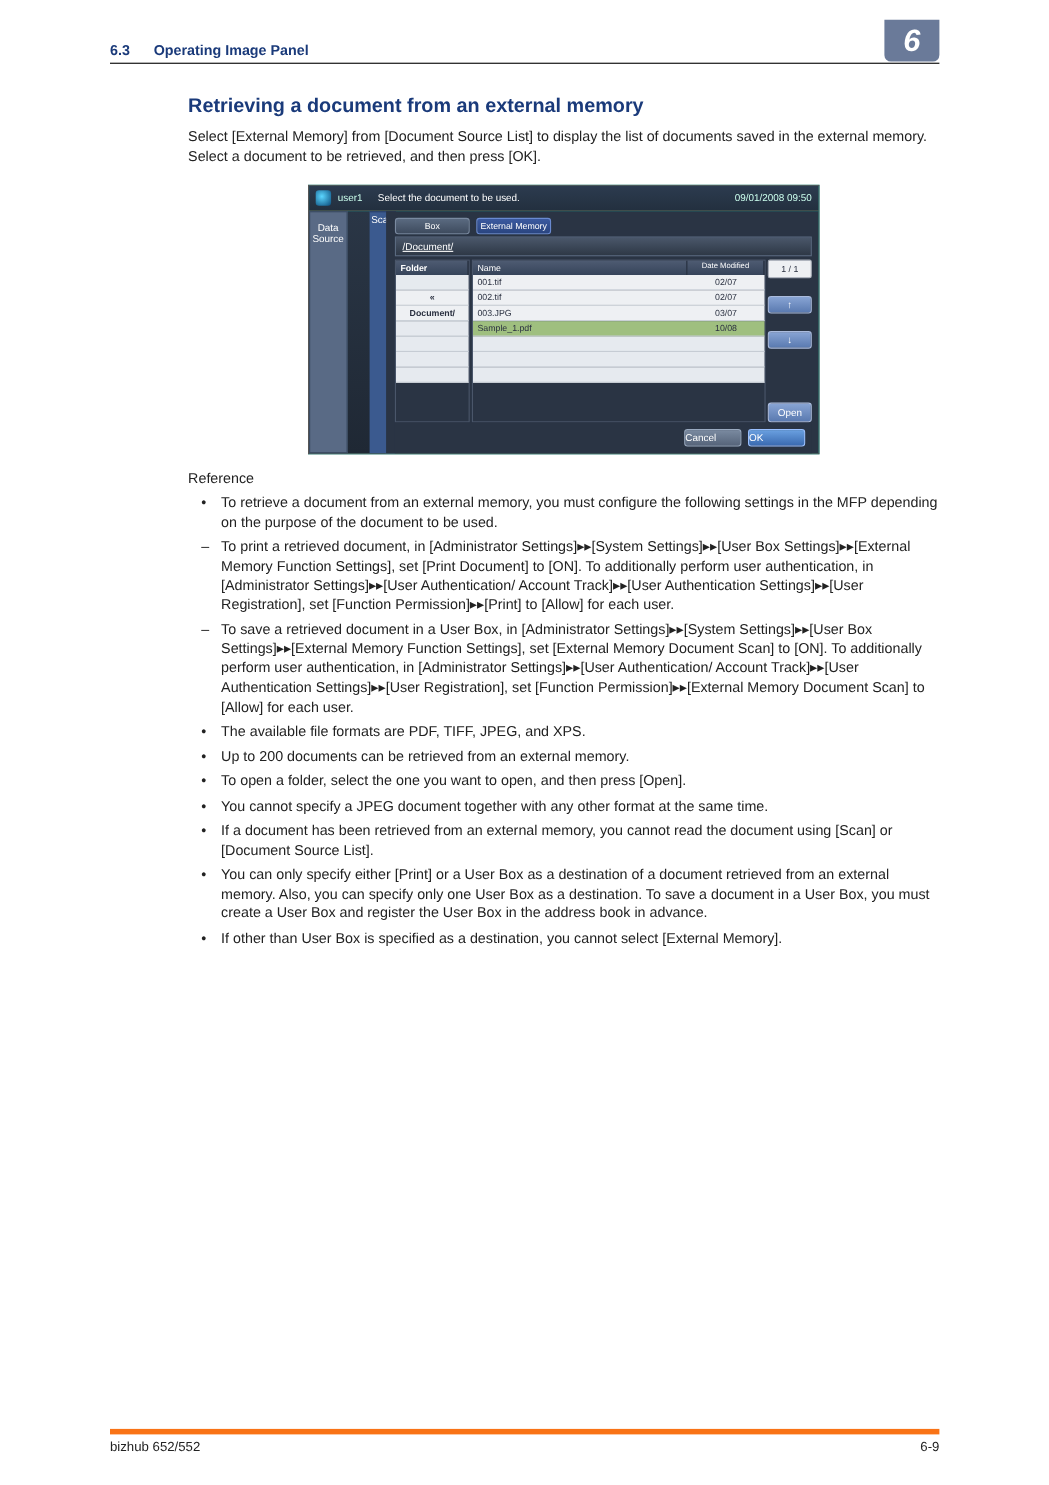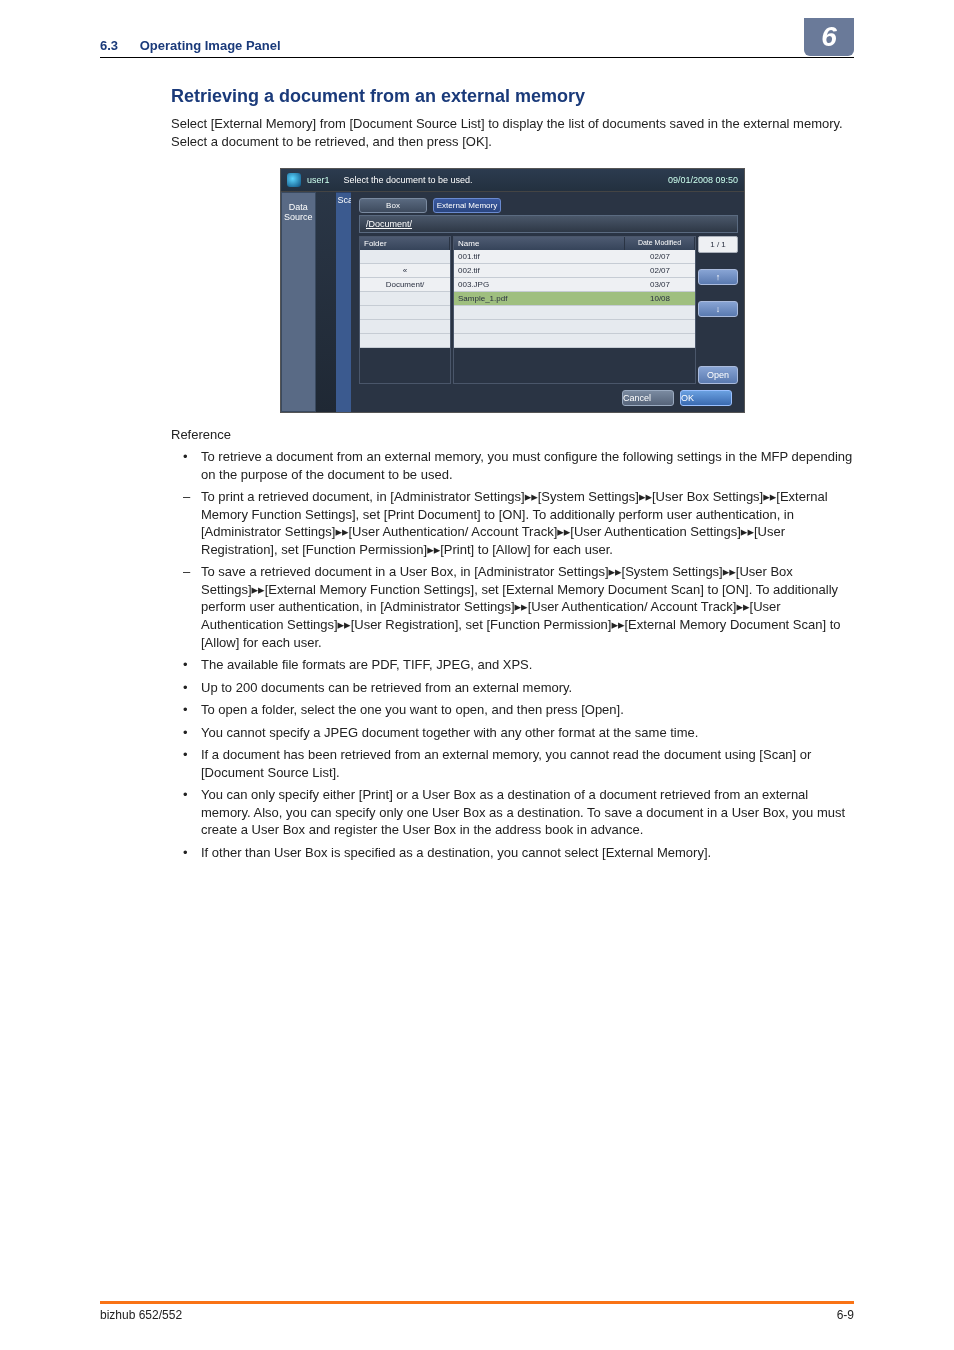--- a/index.html
+++ b/index.html
@@ -171,21 +171,21 @@
     }
     .filearea {
       display: flex;
       margin-top: 3px;
       flex: 1;
       gap: 2px;
     }
     .folder-col, .name-col {
       border: 1px solid #4a566a;
     }
-    .folder-col { width: 92px; }
+    .folder-col { width: 68px; font-weight: bold; }
     .name-col { flex: 1; }
     .colhead {
       display:flex;
     }
     .ch {
       background: linear-gradient(#4e5b72,#36445a);
       color:#fff;
       font-size: 8px;
       padding: 2px 4px;
       border-right: 1px solid #2a3444;
@@ -308,21 +308,21 @@
       position: absolute;
       left: 12px;
       top: 0;
       font-size: 13px;
     }
     .footer {
       position: absolute;
       bottom: 28px;
       left: 100px;
       right: 100px;
-      border-top: 3px solid #f97316;
+      border-top: 5px solid #f97316;
       padding-top: 4px;
       display:flex;
       justify-content: space-between;
       font-size: 12px;
       color:#222;
     }
   </style>
 </head>
 <body>
 

